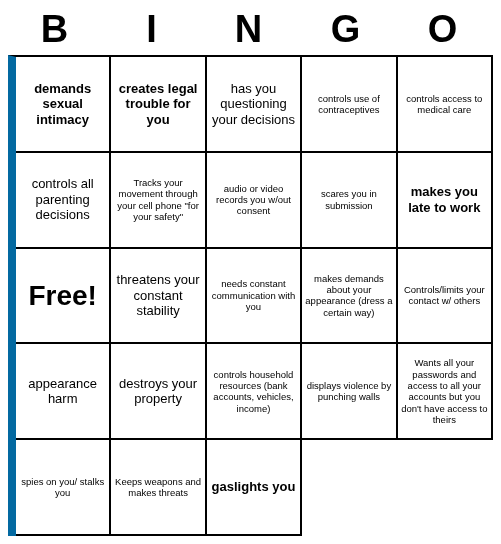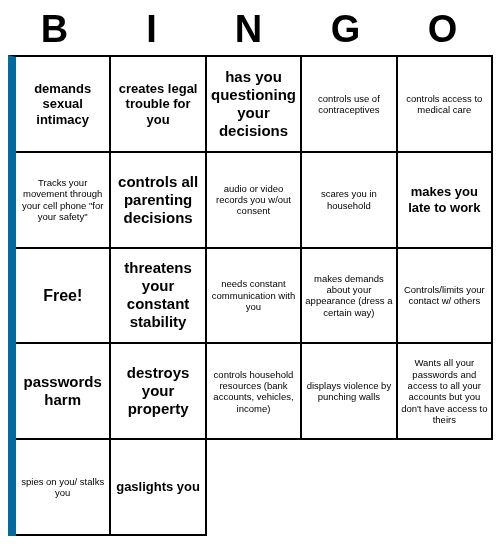--- a/index.html
+++ b/index.html
@@ -41,59 +41,60 @@
       display: flex;
       align-items: center;
       justify-content: center;
       text-align: center;
       padding: 3px;
       font-size: 9.5px;
       line-height: 1.2;
       min-height: 82px;
     }
     .cell.free {
-      font-size: 16px;
+      font-size: 28px;
       font-weight: bold;
     }
     .cell.large-text {
       font-size: 13px;
       font-weight: bold;
     }
     .cell.medium-text {
-      font-size: 15px;
-      font-weight: bold;
+      font-size: 13px;
+      font-weight: normal;
     }
   </style>
 </head>
 <body>
 
 <div class="bingo-title">
   <span>B</span>
   <span>I</span>
   <span>N</span>
   <span>G</span>
   <span>O</span>
 </div>
 
 <div class="bingo-grid" id="grid">
 <div class="cell large-text">demands sexual intimacy</div>
     <div class="cell large-text">creates legal trouble for you</div>
     <div class="cell medium-text">has you questioning your decisions</div>
     <div class="cell">controls use of contraceptives</div>
     <div class="cell">controls access to medical care</div>
+    <div class="cell medium-text">controls all parenting decisions</div>
     <div class="cell">Tracks your movement through your cell phone "for your safety"</div>
-    <div class="cell medium-text">controls all parenting decisions</div>
     <div class="cell">audio or video records you w/out consent</div>
-    <div class="cell">scares you in household</div>
+    <div class="cell">scares you in submission</div>
     <div class="cell large-text">makes you late to work</div>
     <div class="cell free">Free!</div>
     <div class="cell medium-text">threatens your constant stability</div>
     <div class="cell">needs constant communication with you</div>
     <div class="cell">makes demands about your appearance (dress a certain way)</div>
     <div class="cell">Controls/limits your contact w/ others</div>
-    <div class="cell medium-text">passwords harm</div>
+    <div class="cell medium-text">appearance harm</div>
     <div class="cell medium-text">destroys your property</div>
     <div class="cell">controls household resources (bank accounts, vehicles, income)</div>
     <div class="cell">displays violence by punching walls</div>
     <div class="cell">Wants all your passwords and access to all your accounts but you don't have access to theirs</div>
     <div class="cell">spies on you/ stalks you</div>
+    <div class="cell">Keeps weapons and makes threats</div>
     <div class="cell large-text">gaslights you</div>
   </div>
 
 </body></html>

